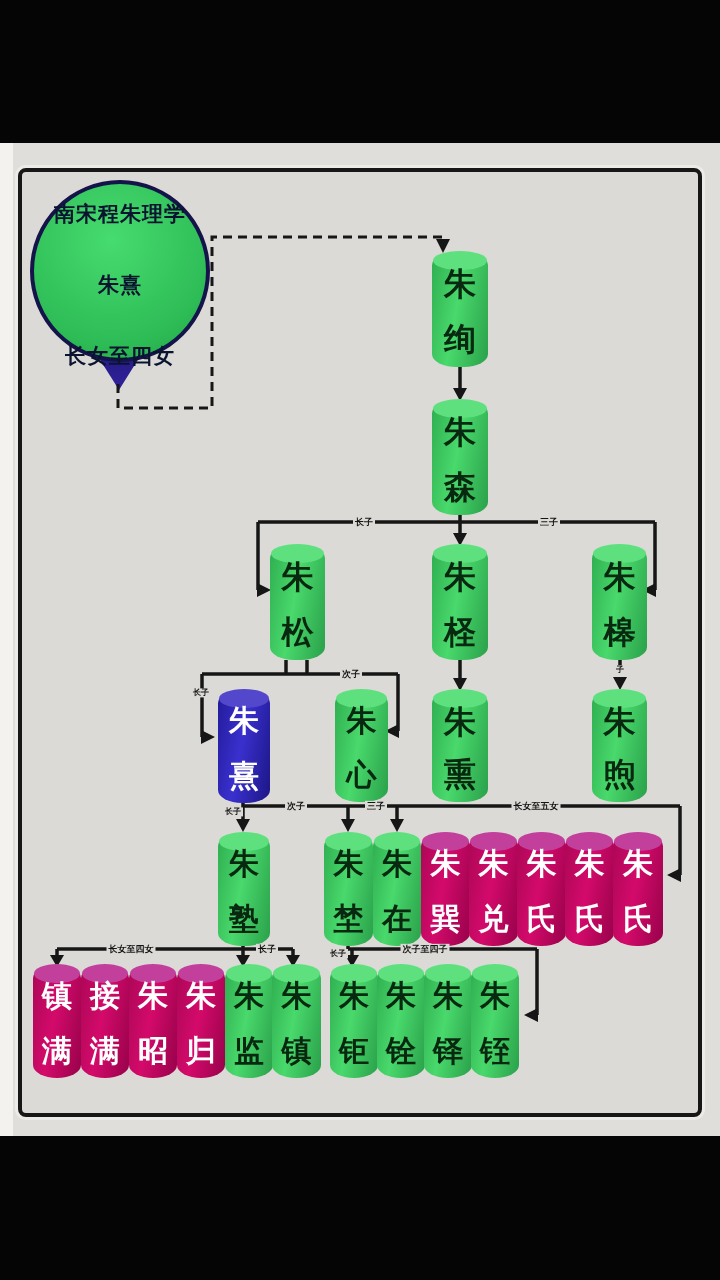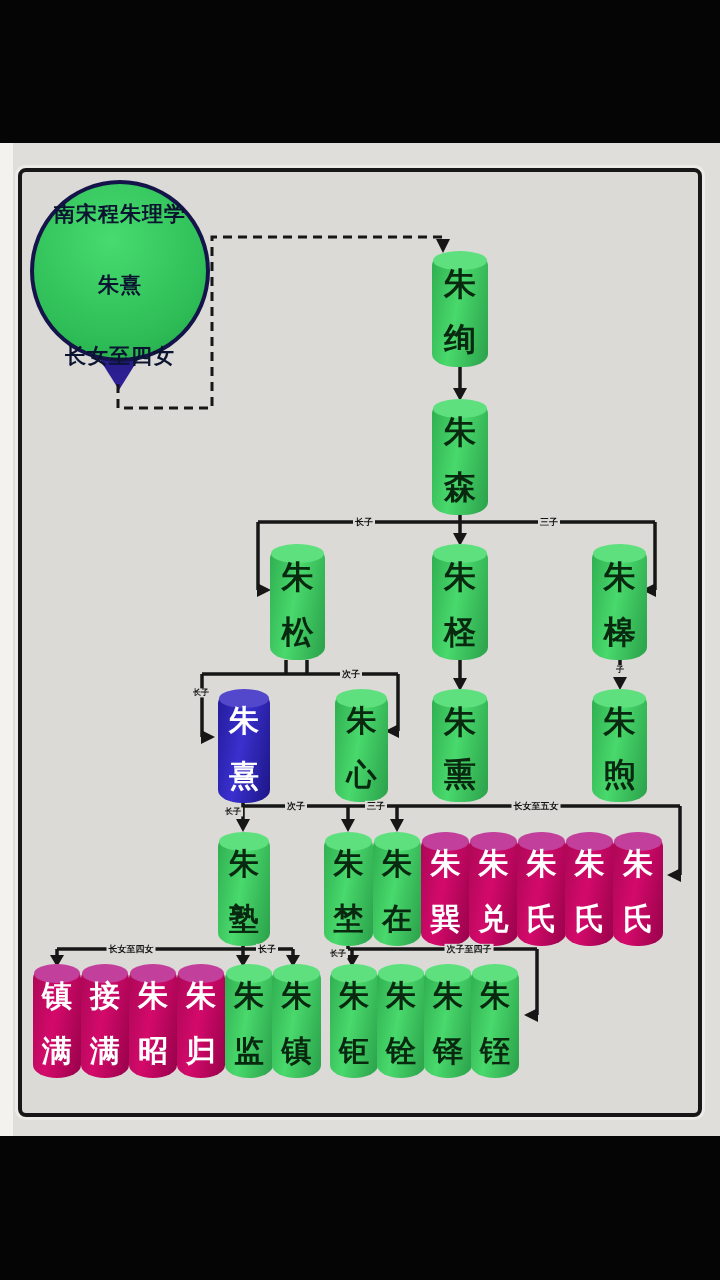--- a/index.html
+++ b/index.html
@@ -131,21 +131,21 @@
   <span class="rel tiny" style="left:201px;top:693px;">长子</span>
   <span class="rel" style="left:351px;top:674px;">次子</span>
   <span class="rel tiny" style="left:620px;top:670px;">子</span>
   <span class="rel tiny" style="left:233px;top:812px;">长子</span>
   <span class="rel" style="left:296px;top:806px;">次子</span>
   <span class="rel" style="left:376px;top:806px;">三子</span>
   <span class="rel" style="left:536px;top:806px;">长女至五女</span>
   <span class="rel" style="left:131px;top:949px;">长女至四女</span>
   <span class="rel" style="left:267px;top:949px;">长子</span>
   <span class="rel tiny" style="left:338px;top:954px;">长子</span>
-  <span class="rel" style="left:425px;top:949px;margin-left:44px;">次子至四子</span>
+  <span class="rel" style="left:425px;top:949px;">次子至四子</span>
 
   <div class="node green lg" style="left:432px;top:252px;width:56px;height:115px;">
     <span class="ch">朱</span>
     <span class="ch">绚</span>
   </div>
 
   <div class="node green lg" style="left:432px;top:400px;width:56px;height:115px;">
     <span class="ch">朱</span>
     <span class="ch">森</span>
   </div>

